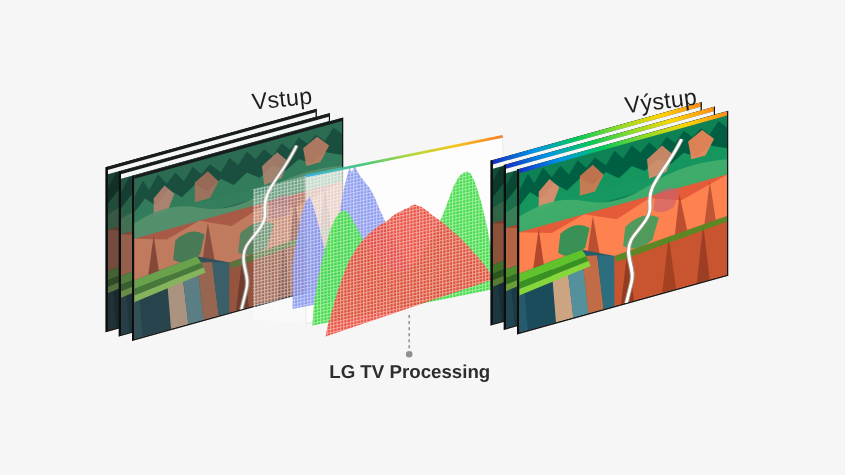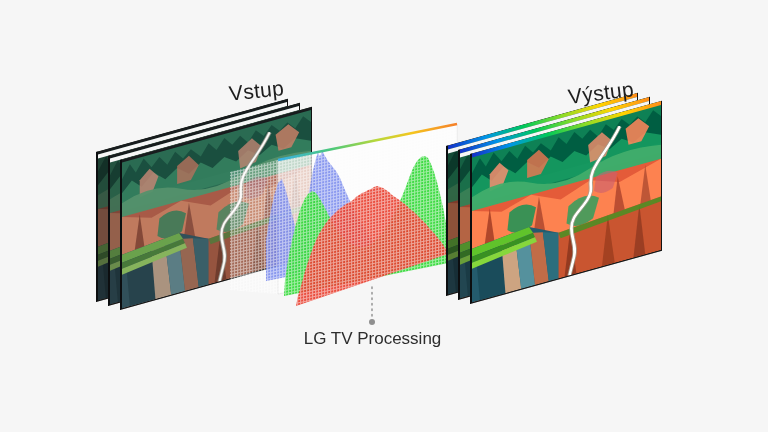--- a/index.html
+++ b/index.html
@@ -31,21 +31,21 @@
   .overlay{position:absolute;left:0;top:0;width:768px;height:432px;z-index:5;pointer-events:none;}
   
   .lbl{
     position:absolute;color:#1e1e1e;font-size:21px;font-weight:500;
     text-align:center;letter-spacing:.3px;z-index:10;
   }
   .lbl.in{left:209px;top:79px;width:95px;transform:rotate(-6deg);}
   .lbl.out{left:551px;top:81px;width:100px;transform:rotate(-7deg);}
   .proc{
     position:absolute;left:280px;top:329px;width:185px;text-align:center;
-    color:#2d2d2d;font-size:17px;font-weight:400;z-index:10;
+    color:#2d2d2d;font-size:17px;font-weight:700;z-index:10;
   }
   .z1{z-index:1}.z2{z-index:2}.z3{z-index:3}.z6{z-index:6}.z7{z-index:7}.z8{z-index:8}
 </style>
 </head>
 <body>
 
 <div class="stage">
 
   <svg width="0" height="0" style="position:absolute" aria-hidden="true">
     <defs>

